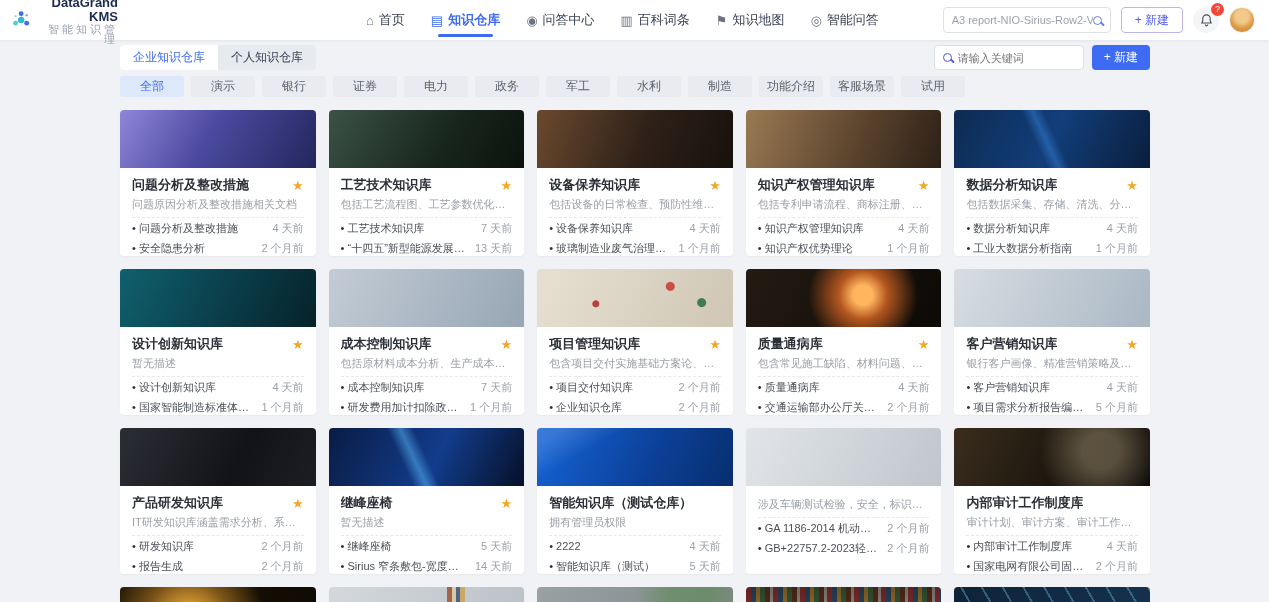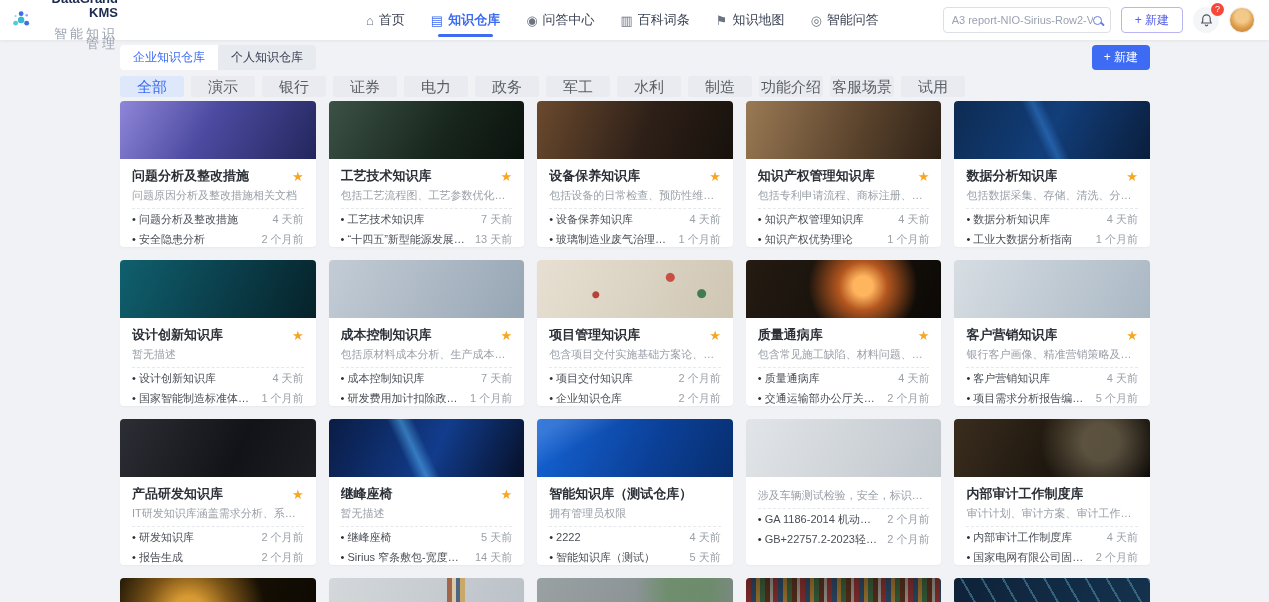--- a/index.html
+++ b/index.html
@@ -3,21 +3,21 @@
 <meta charset="utf-8">
 <style>
   * { margin:0; padding:0; box-sizing:border-box; }
   html,body { width:1269px; height:602px; overflow:hidden; }
   body { font-family:"Liberation Sans","DejaVu Sans",sans-serif; background:#f0f2f5; color:#333; }
 
   
   .header { height:40px; background:#fff; display:flex; align-items:center; padding:0 14px 0 10px; box-shadow:0 1px 3px rgba(0,0,0,.06); position:relative; z-index:5; }
   .logo { display:flex; align-items:center; gap:7px; width:108px;text-align:right; }
   .logo-text .t1 { font-size:13px; font-weight:bold; color:#1d2b50; line-height:14px; }
-  .logo-text .t2 { font-size:13px; color:#9aa2b1; letter-spacing:3px; line-height:10px;margin-top:9px; }
+  .logo-text .t2 { font-size:11px; color:#9aa2b1; letter-spacing:3px; line-height:10px; }
   .nav { display:flex; gap:26px; margin-left:248px; height:40px; align-items:center; }
   .nav-item { display:flex; align-items:center; gap:5px; font-size:13px; color:#3a4254; cursor:pointer; height:40px; position:relative; }
   .nav-item .nav-icon { font-size:13px; color:#6b7382; }
   .nav-item.active { color:#3d6bf3; font-weight:bold; }
   .nav-item.active .nav-icon { color:#3d6bf3; }
   .nav-item.active::after { content:""; position:absolute; left:10%; right:10%; bottom:3px; height:3px; border-radius:2px; background:#3d6bf3; }
   .header-right { margin-left:auto; display:flex; align-items:center; gap:10px; }
   .hsearch { width:168px; height:26px; border:1px solid #dcdfe6; border-radius:4px; display:flex; align-items:center; padding:0 8px; background:#fff; }
   .hsearch input { border:none; outline:none; flex:1; font-size:11px; color:#9aa2b1; background:transparent; min-width:0; font-family:inherit; }
   .mag { width:9px; height:9px; border:1.6px solid #4a5bd9; border-radius:50%; position:relative; flex-shrink:0; }
@@ -32,25 +32,25 @@
   .content { width:1030px; margin:5px 0 0 120px; }
   .toolbar { display:flex; align-items:center; }
   .tab-group { display:flex; border-radius:4px; overflow:hidden; background:#e7eaef; }
   .tab { height:25px; padding:0 13px; font-size:12px; line-height:25px; color:#3a4254; cursor:pointer; background:transparent; border:none; font-family:inherit; }
   .tab.active { background:#fff; color:#3d6bf3; }
   .toolbar-right { margin-left:auto; display:flex; gap:8px; align-items:center; }
   .fsearch { width:150px; height:25px; border:1px solid #dcdfe6; border-radius:4px; background:#fff; display:flex; align-items:center; gap:6px; padding:0 8px; }
   .fsearch input { border:none; outline:none; flex:1; font-size:11px; color:#555; background:transparent; min-width:0; font-family:inherit; }
   .fnew { height:25px; padding:0 12px; background:#3d6bf3; border:none; border-radius:4px; color:#fff; font-size:12px; cursor:pointer; font-family:inherit; }
   .chips { width:845px; display:flex; gap:7px; margin-top:6px; }
-  .chip { flex:1; height:21px; line-height:21px; text-align:center; font-size:15px; color:#5a5f66; background:#e9ebf0; border:none; border-radius:3px; cursor:pointer; white-space:nowrap; font-family:inherit; }
+  .chip { flex:1; height:21px; line-height:21px; text-align:center; font-size:12px; color:#5a5f66; background:#e9ebf0; border:none; border-radius:3px; cursor:pointer; white-space:nowrap; font-family:inherit; }
   .chip.active { background:#dde8fb; color:#3d6bf3; }
 
   
-  .grid { display:grid; grid-template-columns:repeat(5,1fr); gap:13px; margin-top:4px; }
+  .grid { display:grid; grid-template-columns:repeat(5,1fr); gap:13px; margin-top:13px; }
   .card { background:#fff; border-radius:4px; overflow:hidden; height:146px; cursor:pointer; box-shadow:0 1px 2px rgba(0,0,0,.04); }
   .card-img { height:58px; width:100%; position:relative; display:flex; align-items:center; justify-content:center; }
   .card-body { padding:8px 12px 4px; }
   .title-row { display:flex; align-items:center; justify-content:space-between; height:18px; }
   .card-title { font-size:13px; font-weight:bold; color:#2b2f36; white-space:nowrap; overflow:hidden; text-overflow:ellipsis; }
   .star { color:#f6a623; font-size:13px; flex-shrink:0; margin-left:6px; }
   .card-desc { font-size:11px; color:#9aa0a8; margin-top:3px; height:14px; white-space:nowrap; overflow:hidden; text-overflow:ellipsis; }
   .divider { border-top:1px dashed #e6e8ec; margin-top:6px; }
   .item-row { display:flex; align-items:center; height:20px; font-size:11px; }
   .item-name { color:#4a4f57; white-space:nowrap; overflow:hidden; text-overflow:ellipsis; }
@@ -145,20 +145,24 @@
   </div>
 </div>
 
 <div class="content">
   <div class="toolbar">
     <div class="tab-group">
         <button class="tab active">企业知识仓库</button>
         <button class="tab">个人知识仓库</button>
       </div>
     <div class="toolbar-right">
+      <div class="fsearch">
+        <span class="mag"></span>
+        <input placeholder="请输入关键词" style="">
+      </div>
       <button class="fnew">+ 新建</button>
     </div>
   </div>
 
   <div class="chips">
       <button class="chip active">全部</button>
       <button class="chip">演示</button>
       <button class="chip">银行</button>
       <button class="chip">证券</button>
       <button class="chip">电力</button>

